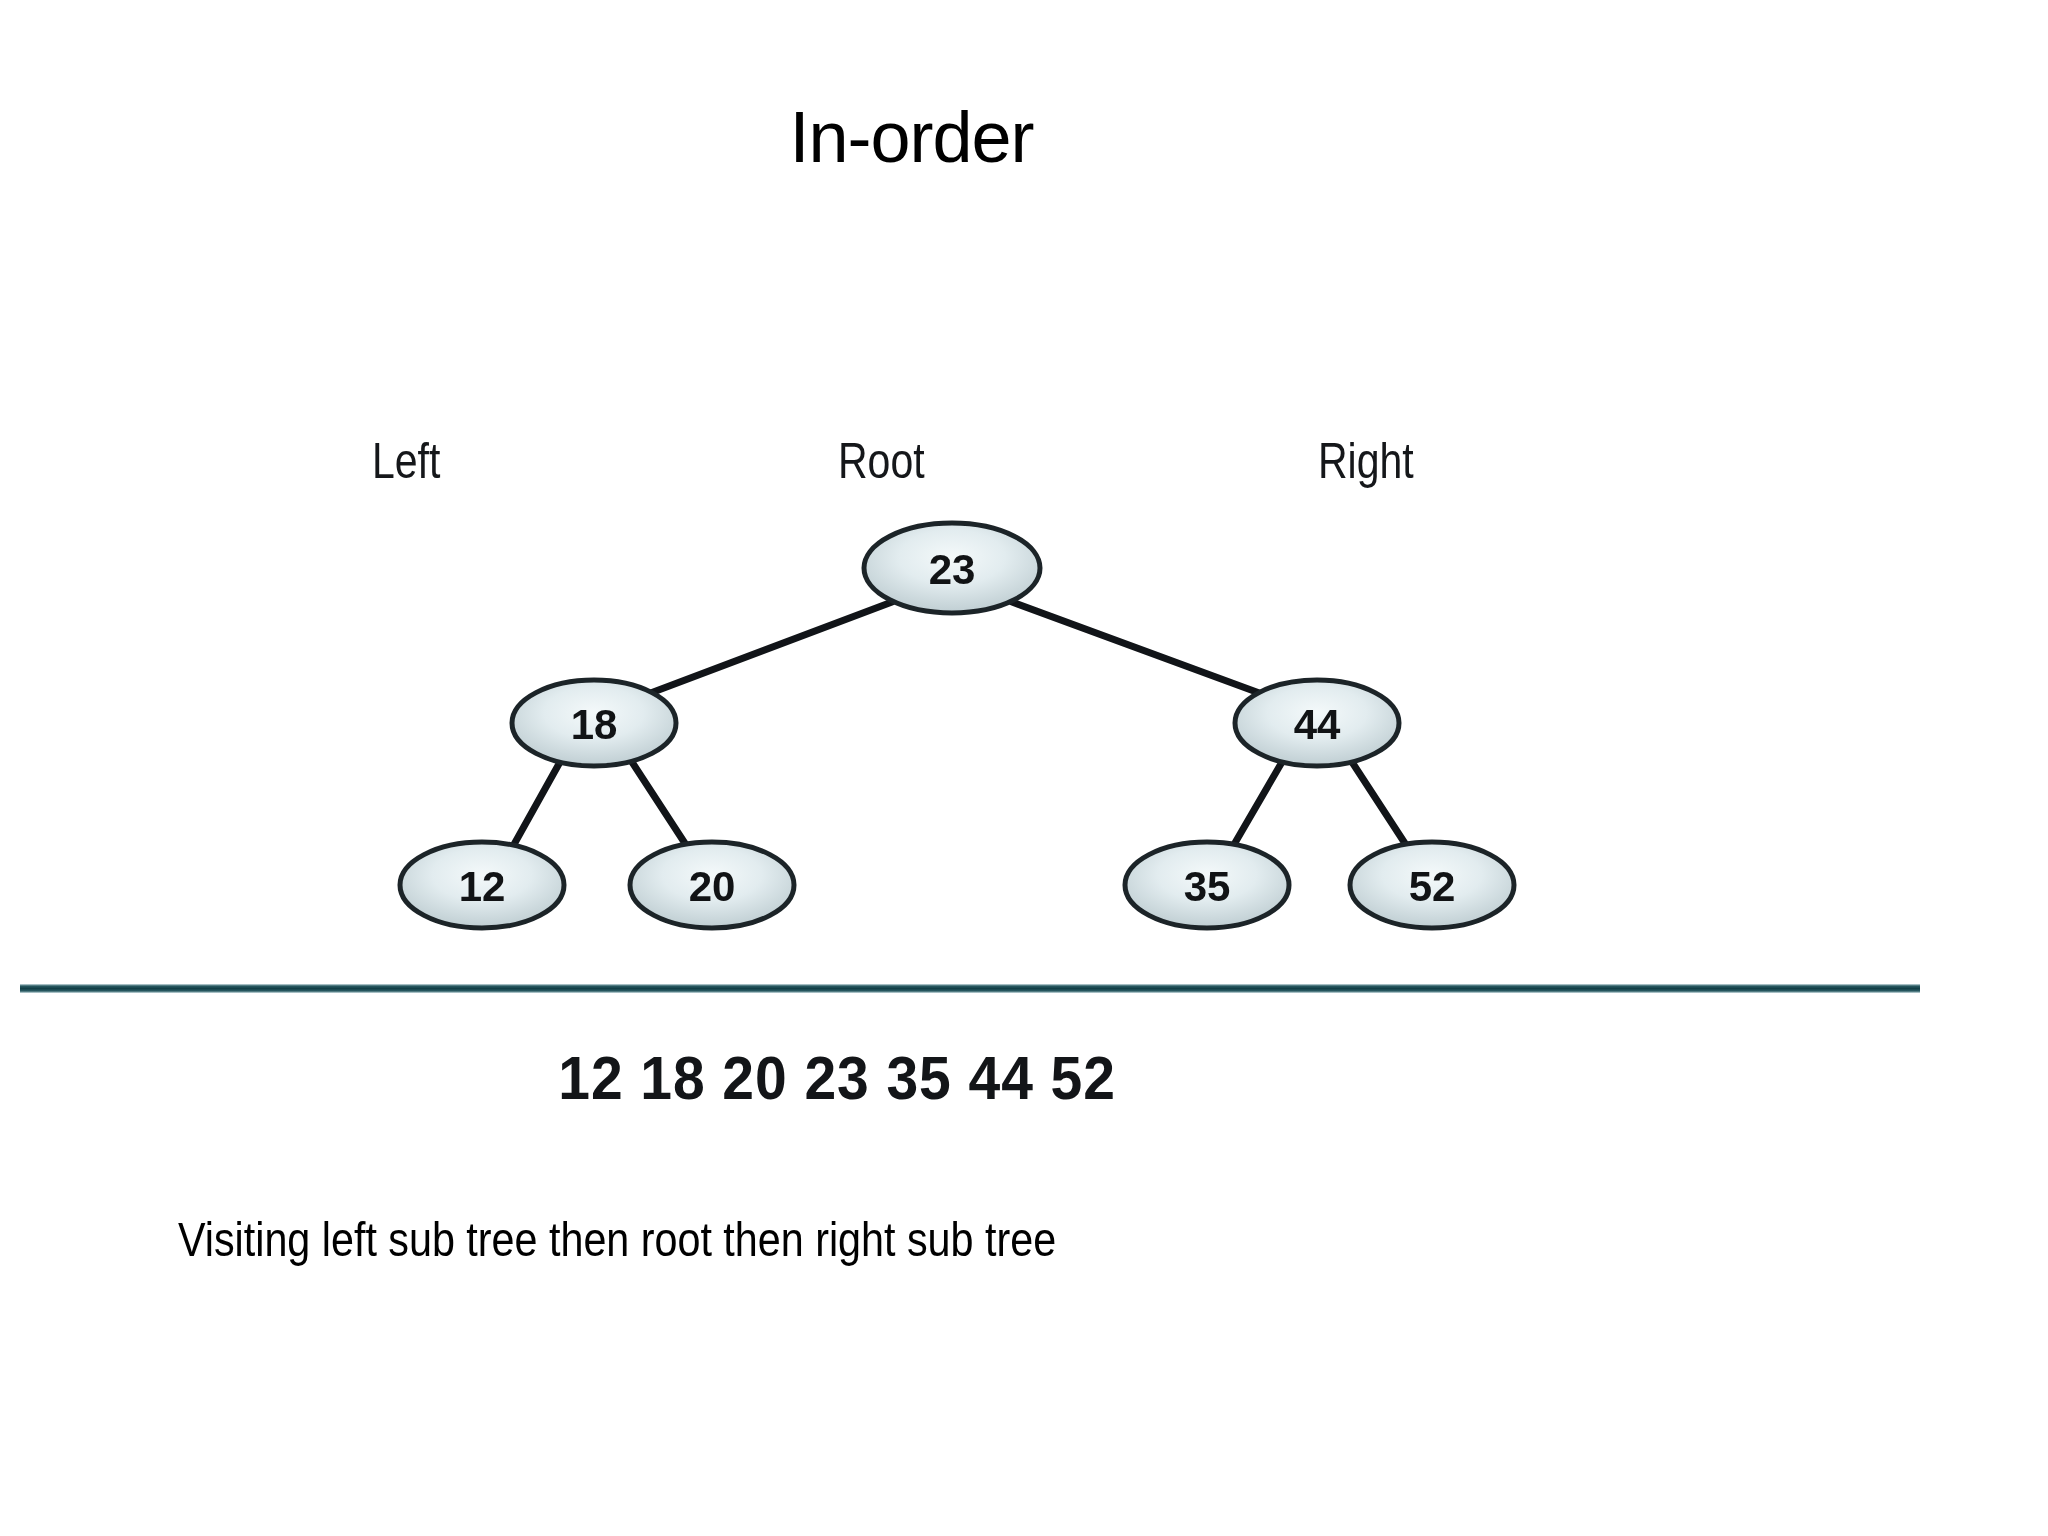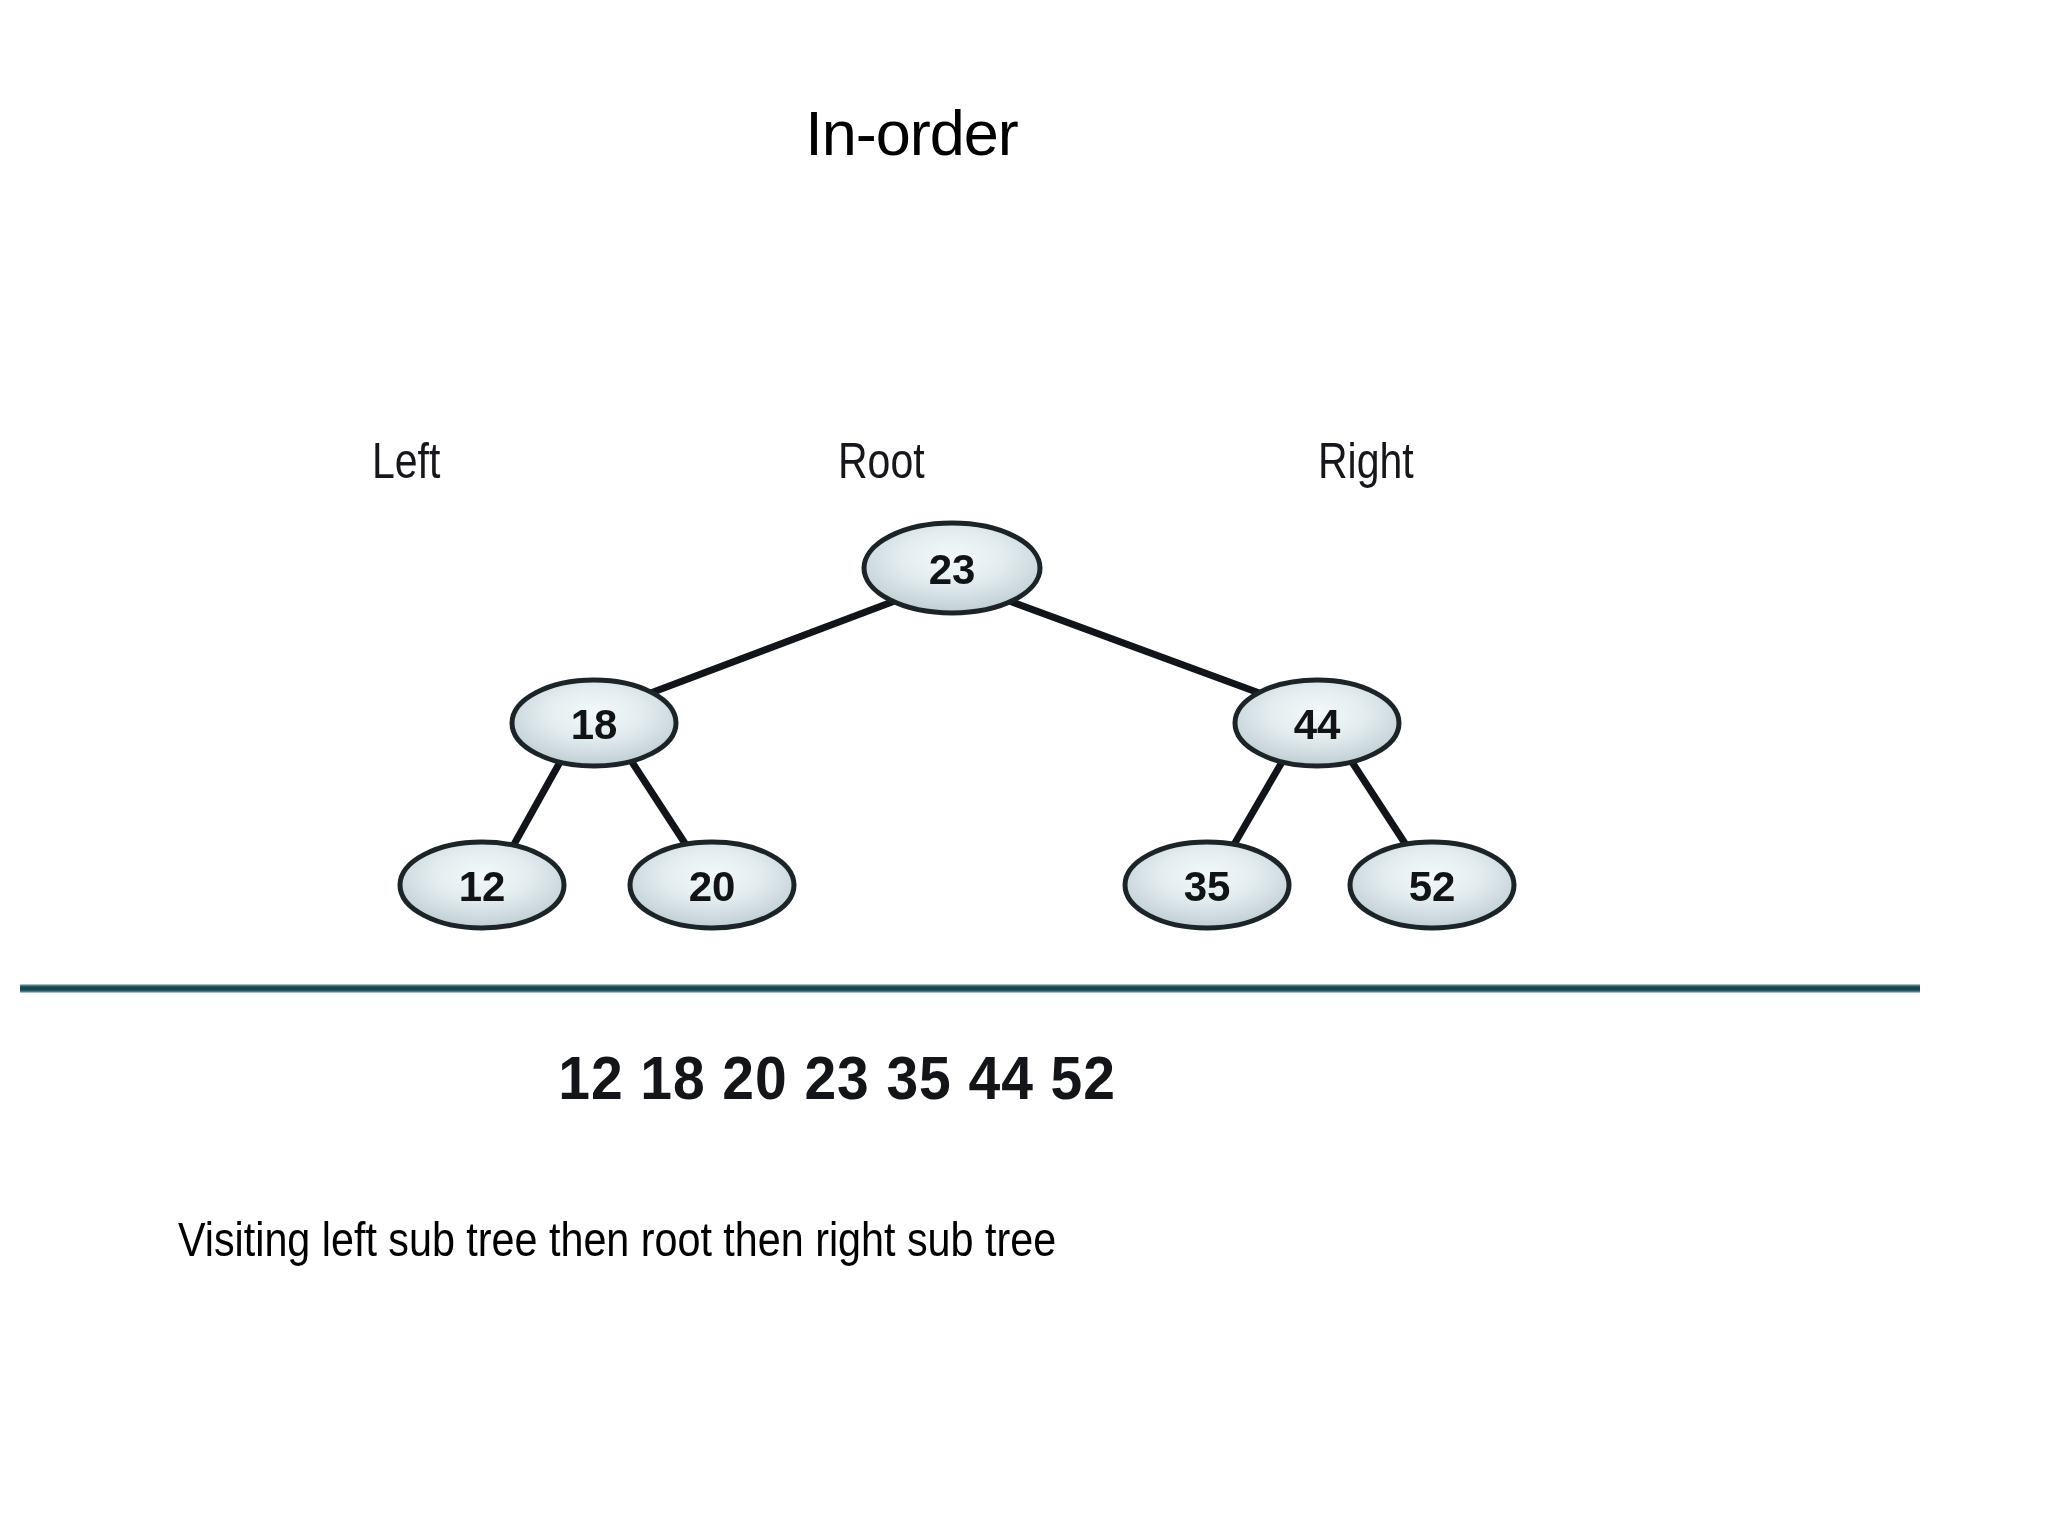--- a/index.html
+++ b/index.html
@@ -22,21 +22,21 @@
   }
 
   
   .slide-title {
     position: absolute;
     left: 0;
     top: 100px;
     width: 1823px;
     text-align: center;
     font-family: "Liberation Sans", sans-serif;
-    font-size: 63px;
+    font-size: 72px;
     font-weight: 400;
     line-height: 1.05;
     color: #000000;
     letter-spacing: -1px;
   }
 
   
   .figure {
     position: absolute;
     left: 0;

